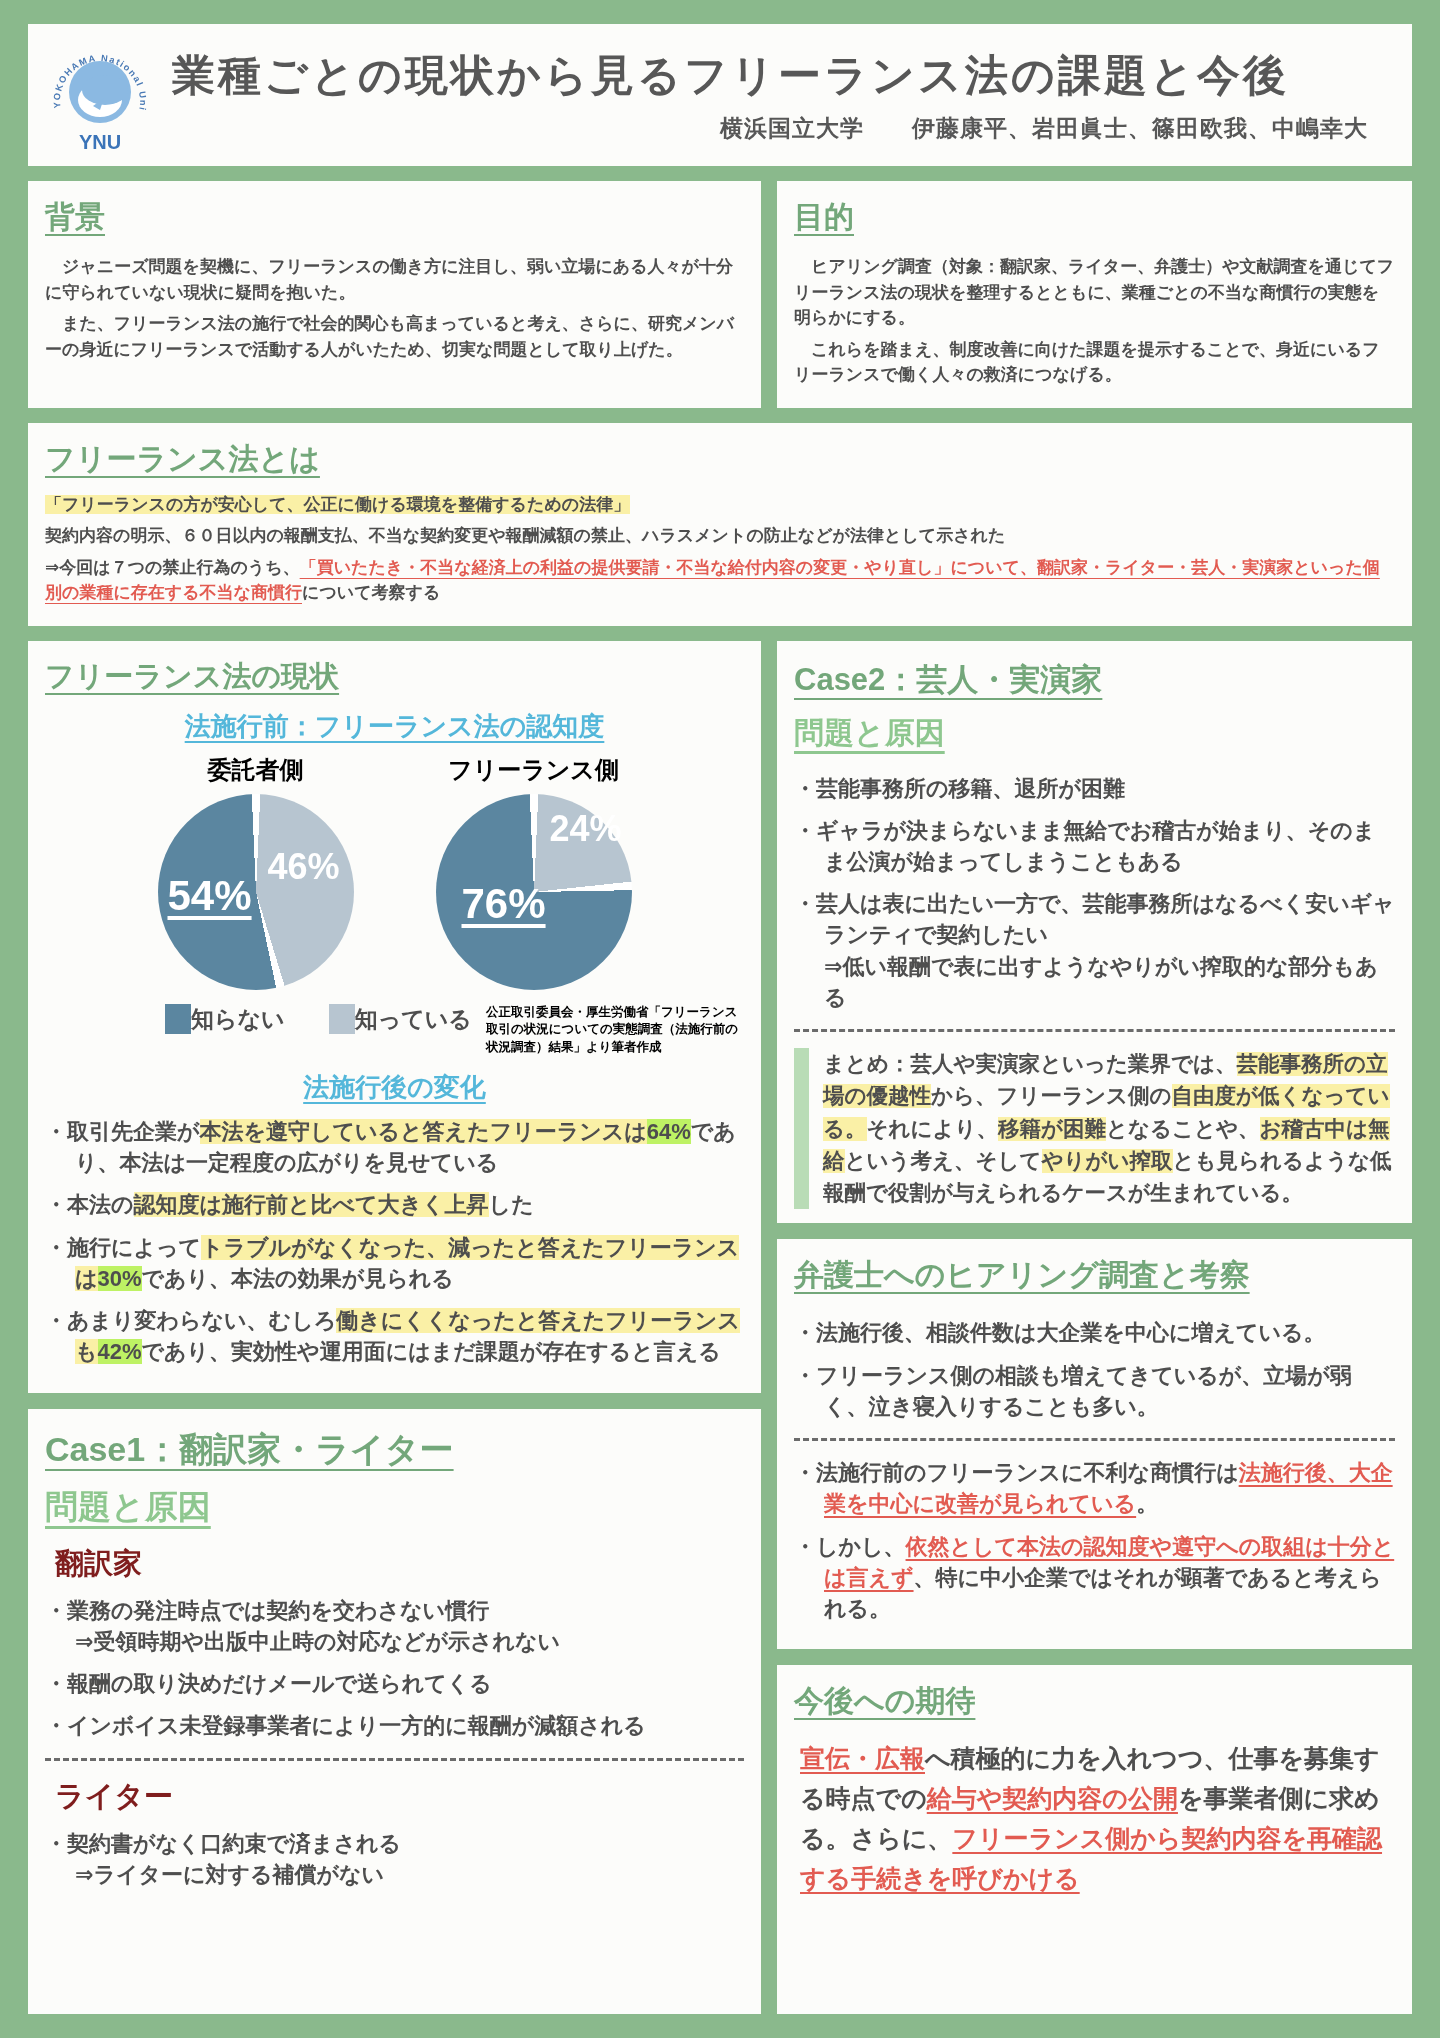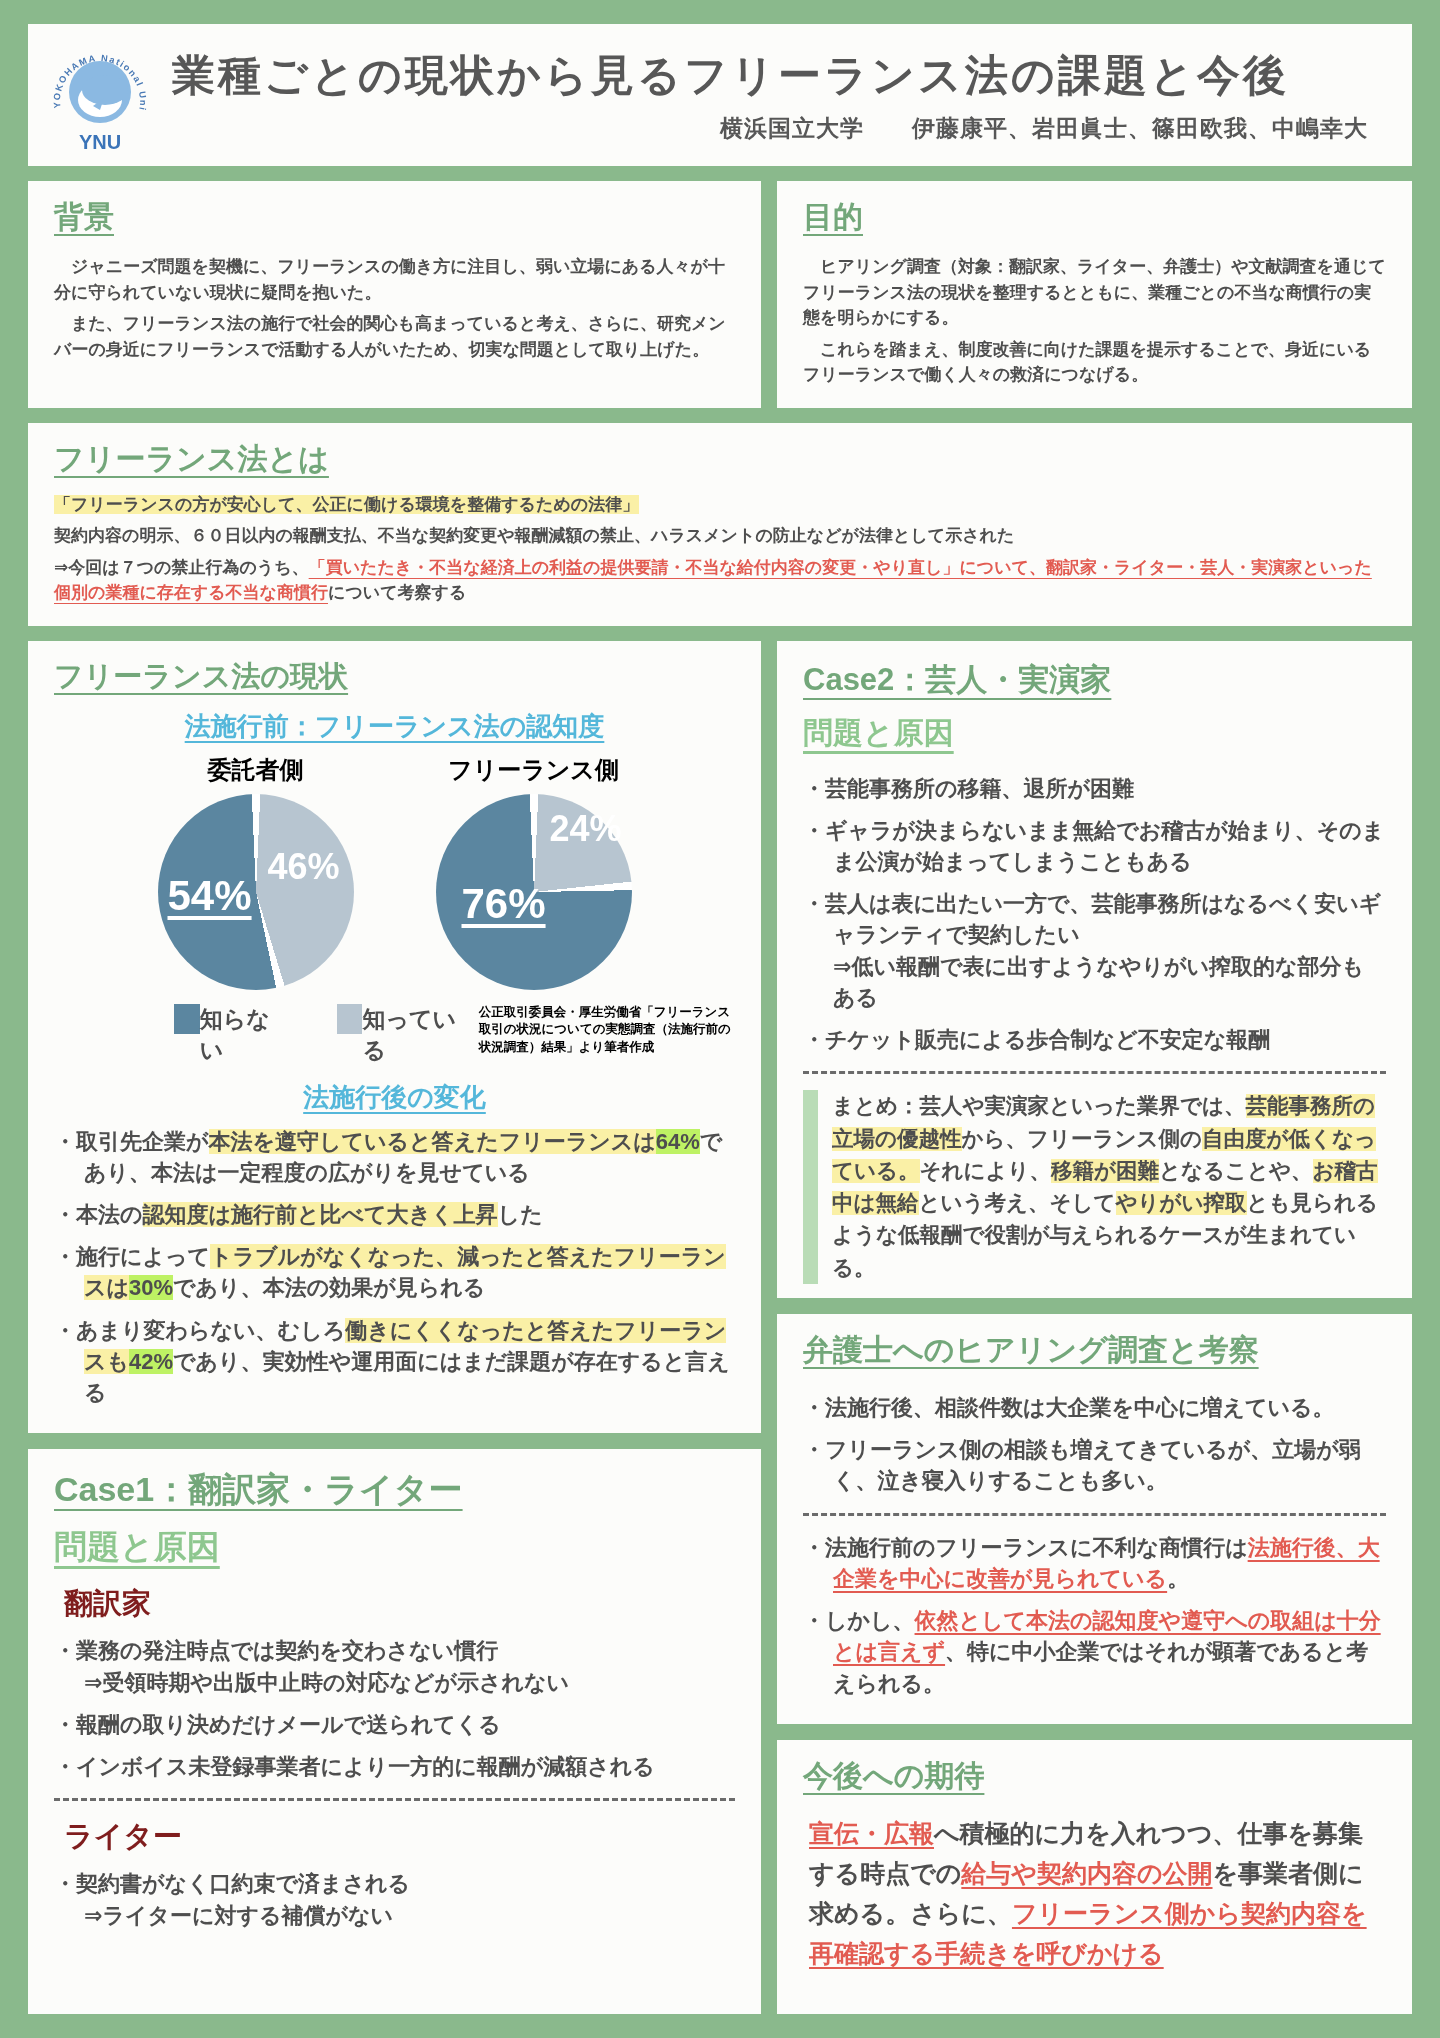--- a/index.html
+++ b/index.html
@@ -3,21 +3,21 @@
 <meta charset="utf-8">
 <style>
   html,body{margin:0;padding:0;background:#6f9f74;}
   .poster{
     width:1440px;height:2038px;box-sizing:border-box;
     background:#8ab98c;padding:24px 28px;
     display:flex;flex-direction:column;gap:15px;overflow:hidden;
     font-family:"Liberation Sans","DejaVu Sans",sans-serif;
     color:#4e4e4e;font-weight:600;
   }
-  .box{background:#fcfcfa;padding:14px 26px;box-sizing:border-box;}
+  .box{background:#fcfcfa;padding:14px 17px;box-sizing:border-box;}
   
   .header{display:flex;align-items:center;gap:20px;padding:8px 20px;}
   .header-text{flex:1;}
   .title{font-size:43px;font-weight:bold;color:#575757;letter-spacing:3px;}
   .authors{font-size:23px;font-weight:bold;color:#575757;text-align:right;margin-top:8px;padding-right:24px;letter-spacing:1px;}
   
   .h-green{color:#73a77a;font-size:30px;font-weight:bold;text-decoration:underline;text-underline-offset:7px;text-decoration-thickness:2px;margin:2px 0 10px 0;display:inline-block;}
   .h-case{color:#73a77a;font-size:34px;font-weight:bold;text-decoration:underline;text-underline-offset:8px;text-decoration-thickness:2px;margin:4px 0 10px 0;display:inline-block;}
   .h-light{color:#8ec78f;font-size:33px;font-weight:bold;text-decoration:underline;text-underline-offset:8px;text-decoration-thickness:3px;margin:2px 0 8px 0;display:inline-block;}
   .h-blue{color:#54b7da;font-size:26px;font-weight:bold;text-decoration:underline;text-underline-offset:6px;text-decoration-thickness:2px;display:inline-block;}
@@ -173,21 +173,20 @@
 
     <div class="col-r">
 
       <div class="box">
         <span class="h-case" style="font-size:31px">Case2：芸人・実演家</span><br>
         <span class="h-light" style="font-size:30px">問題と原因</span>
         <div class="bul">芸能事務所の移籍、退所が困難</div>
         <div class="bul">ギャラが決まらないまま無給でお稽古が始まり、そのまま公演が始まってしまうこともある</div>
         <div class="bul">芸人は表に出たい一方で、芸能事務所はなるべく安いギャランティで契約したい
 ⇒低い報酬で表に出すようなやりがい搾取的な部分もある</div>
-        <div class="bul">チケット販売による歩合制など不安定な報酬</div>
         <hr class="dash">
         <div class="summary">
           <div class="bar"></div>
           <div class="sum-text"><span class="seg-n">まとめ：芸人や実演家といった業界では、</span><span class="seg-h">芸能事務所の立場の優越性</span><span class="seg-n">から、フリーランス側の</span><span class="seg-h">自由度が低くなっている。</span><span class="seg-n">それにより、</span><span class="seg-h">移籍が困難</span><span class="seg-n">となることや、</span><span class="seg-h">お稽古中は無給</span><span class="seg-n">という考え、そして</span><span class="seg-h">やりがい搾取</span><span class="seg-n">とも見られるような低報酬で役割が与えられるケースが生まれている。</span></div>
         </div>
       </div>
 
       <div class="box">
         <span class="h-green">弁護士へのヒアリング調査と考察</span>
         <div class="bul">法施行後、相談件数は大企業を中心に増えている。</div>

